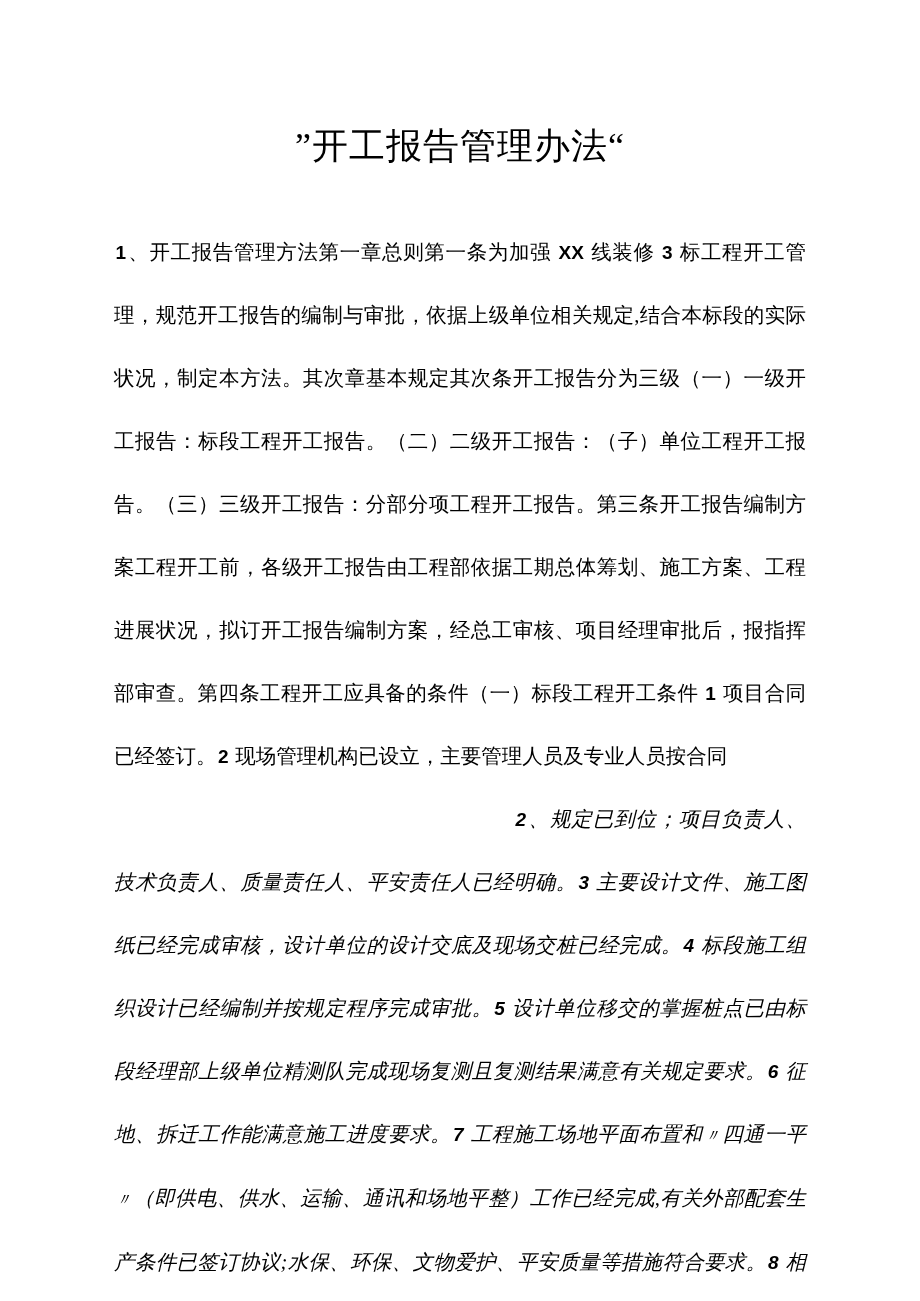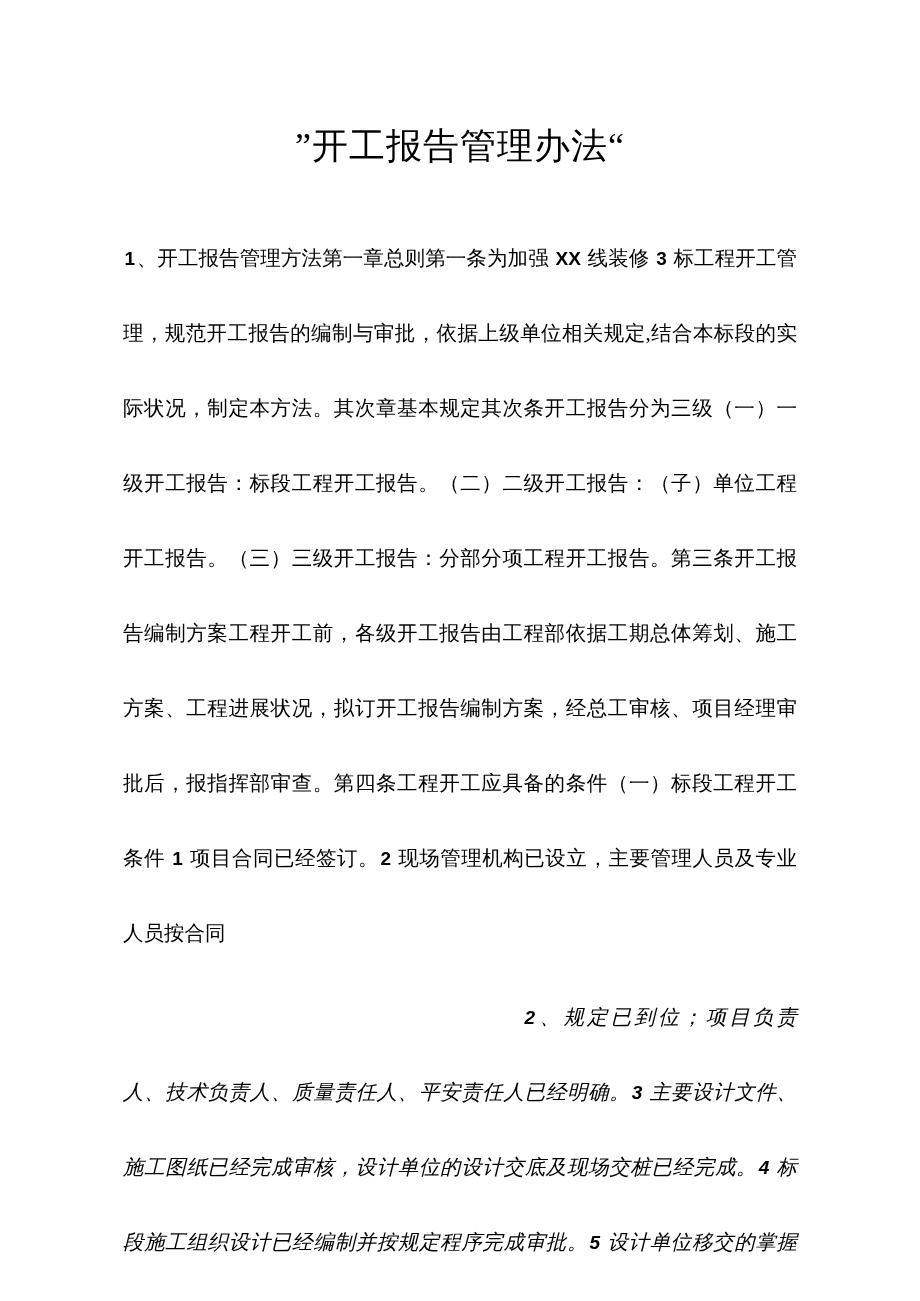--- a/index.html
+++ b/index.html
@@ -31,24 +31,24 @@
     text-align: center;
     letter-spacing: 1px;
     margin: 0;
     padding-top: 128px;
     padding-bottom: 0;
     font-weight: 400;
     white-space: nowrap;
   }
   .para {
     font-size: 20.5px;
-    line-height: 75px;
+    line-height: 63px;
     text-align: justify;
     text-justify: inter-character;
-    margin: 9px;
+    margin: 0;
     letter-spacing: 0px;
     word-break: break-all;
   }
   .para-1 {
     margin-top: 57px;
   }
   .para-2 {
     margin-top: 0px;
     text-indent: 400px;
     font-style: italic;

